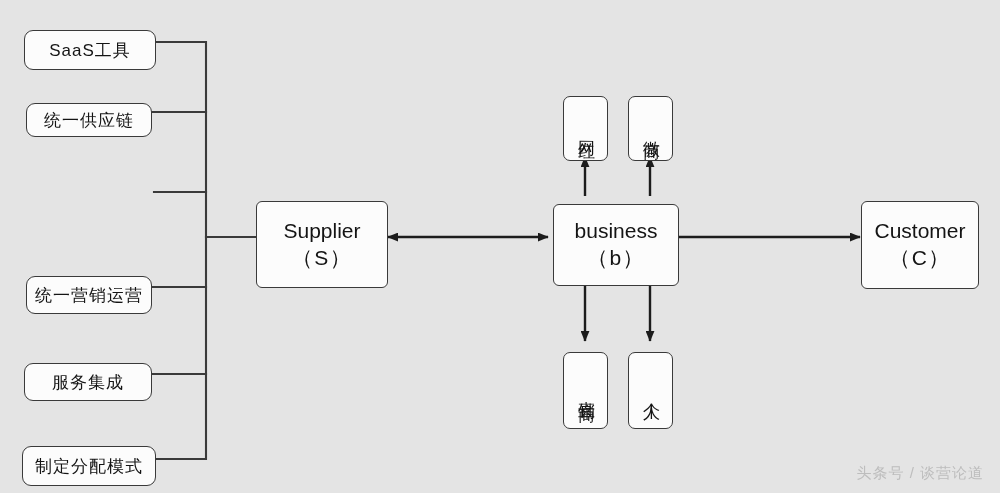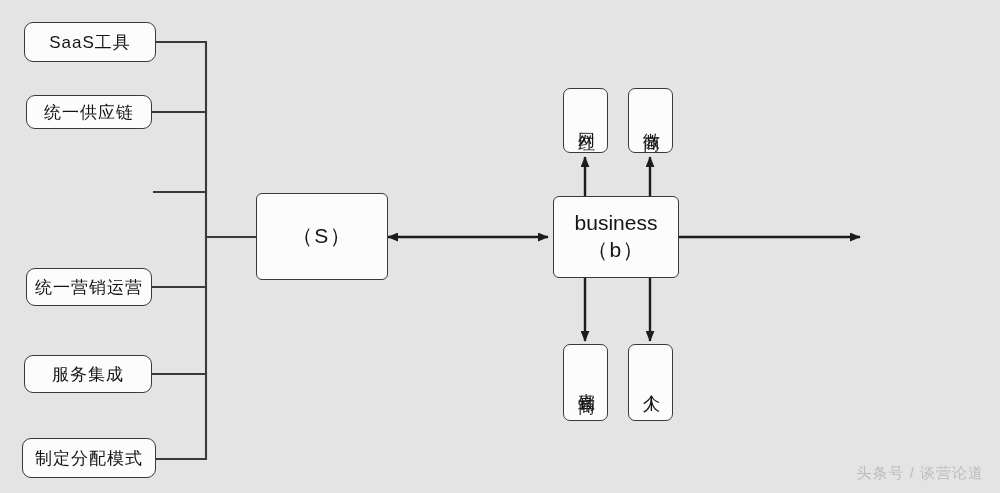--- a/index.html
+++ b/index.html
@@ -32,20 +32,21 @@
     box-sizing: border-box;
     background: #fcfcfc;
     border: 1.6px solid #3a3a3a;
     border-radius: 7px;
     display: flex;
     align-items: center;
     justify-content: center;
     text-align: center;
     color: #141414;
     z-index: 2;
+    margin-top: 8px;
   }
   .node-left {
     font-size: 17px;
     letter-spacing: 1px;
     border-radius: 9px;
   }
   .node-main {
     font-size: 21px;
     line-height: 1.28;
     border-radius: 6px;
@@ -115,28 +116,33 @@
     <span>统一营销运营</span>
   </div>
   <div class="node node-left" style="left:24px; top:355px; width:128px; height:38px;">
     <span>服务集成</span>
   </div>
   <div class="node node-left" style="left:22px; top:438px; width:134px; height:40px;">
     <span>制定分配模式</span>
   </div>
 
   <div class="node node-main" style="left:256px; top:193px; width:132px; height:87px;">
+    <span class="l1">Supplier</span>
     <span class="l2">（S）</span>
   </div>
 
   <div class="node node-main" style="left:553px; top:196px; width:126px; height:82px;">
     <span class="l1">business</span>
     <span class="l2">（b）</span>
   </div>
 
+  <div class="node node-main" style="left:861px; top:193px; width:118px; height:88px;">
+    <span class="l1">Customer</span>
+    <span class="l2">（C）</span>
+  </div>
 
   <div class="node node-vert" style="left:563px; top:88px; width:45px; height:65px;">
     <span>网红</span>
   </div>
   <div class="node node-vert" style="left:628px; top:88px; width:45px; height:65px;">
     <span>微商</span>
   </div>
 
   <div class="node node-vert" style="left:563px; top:344px; width:45px; height:77px;">
     <span>直销商</span>

